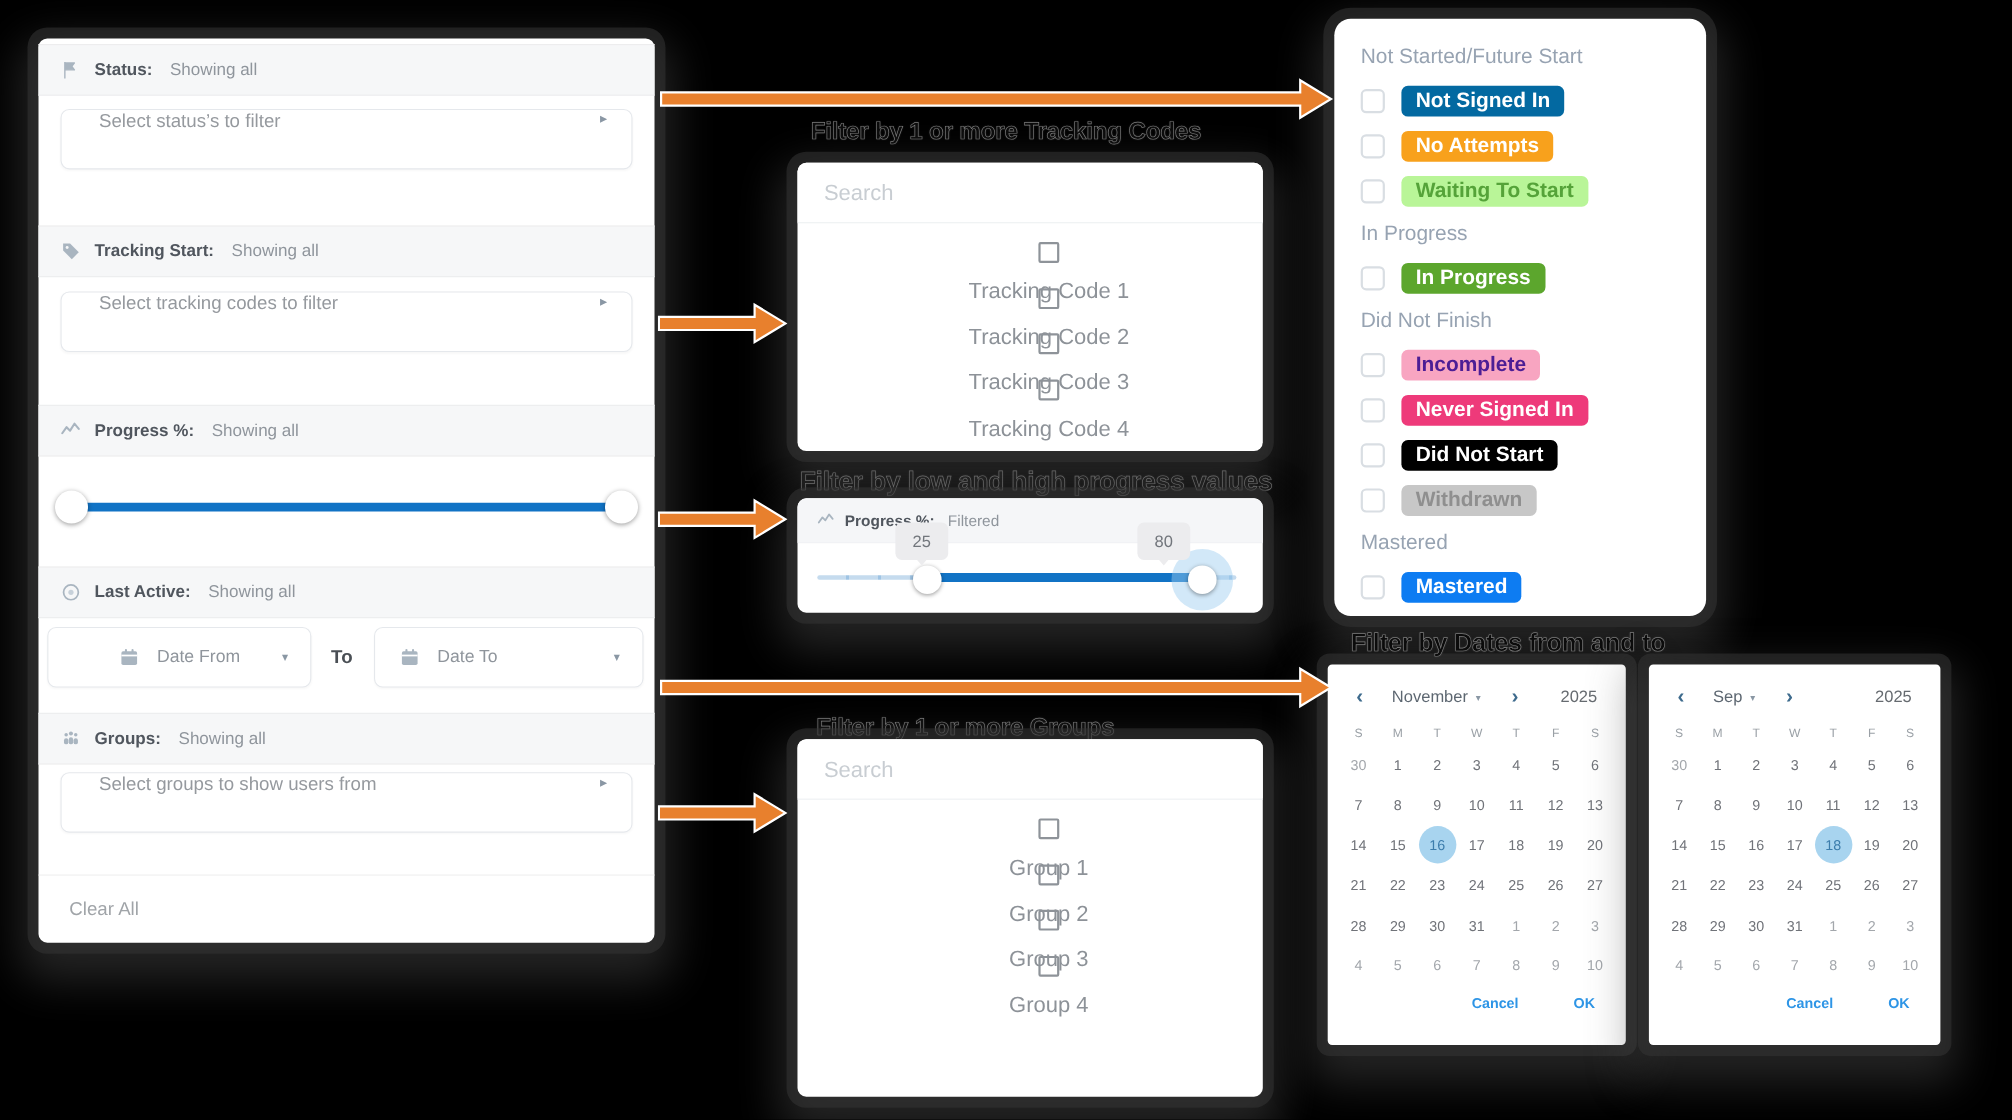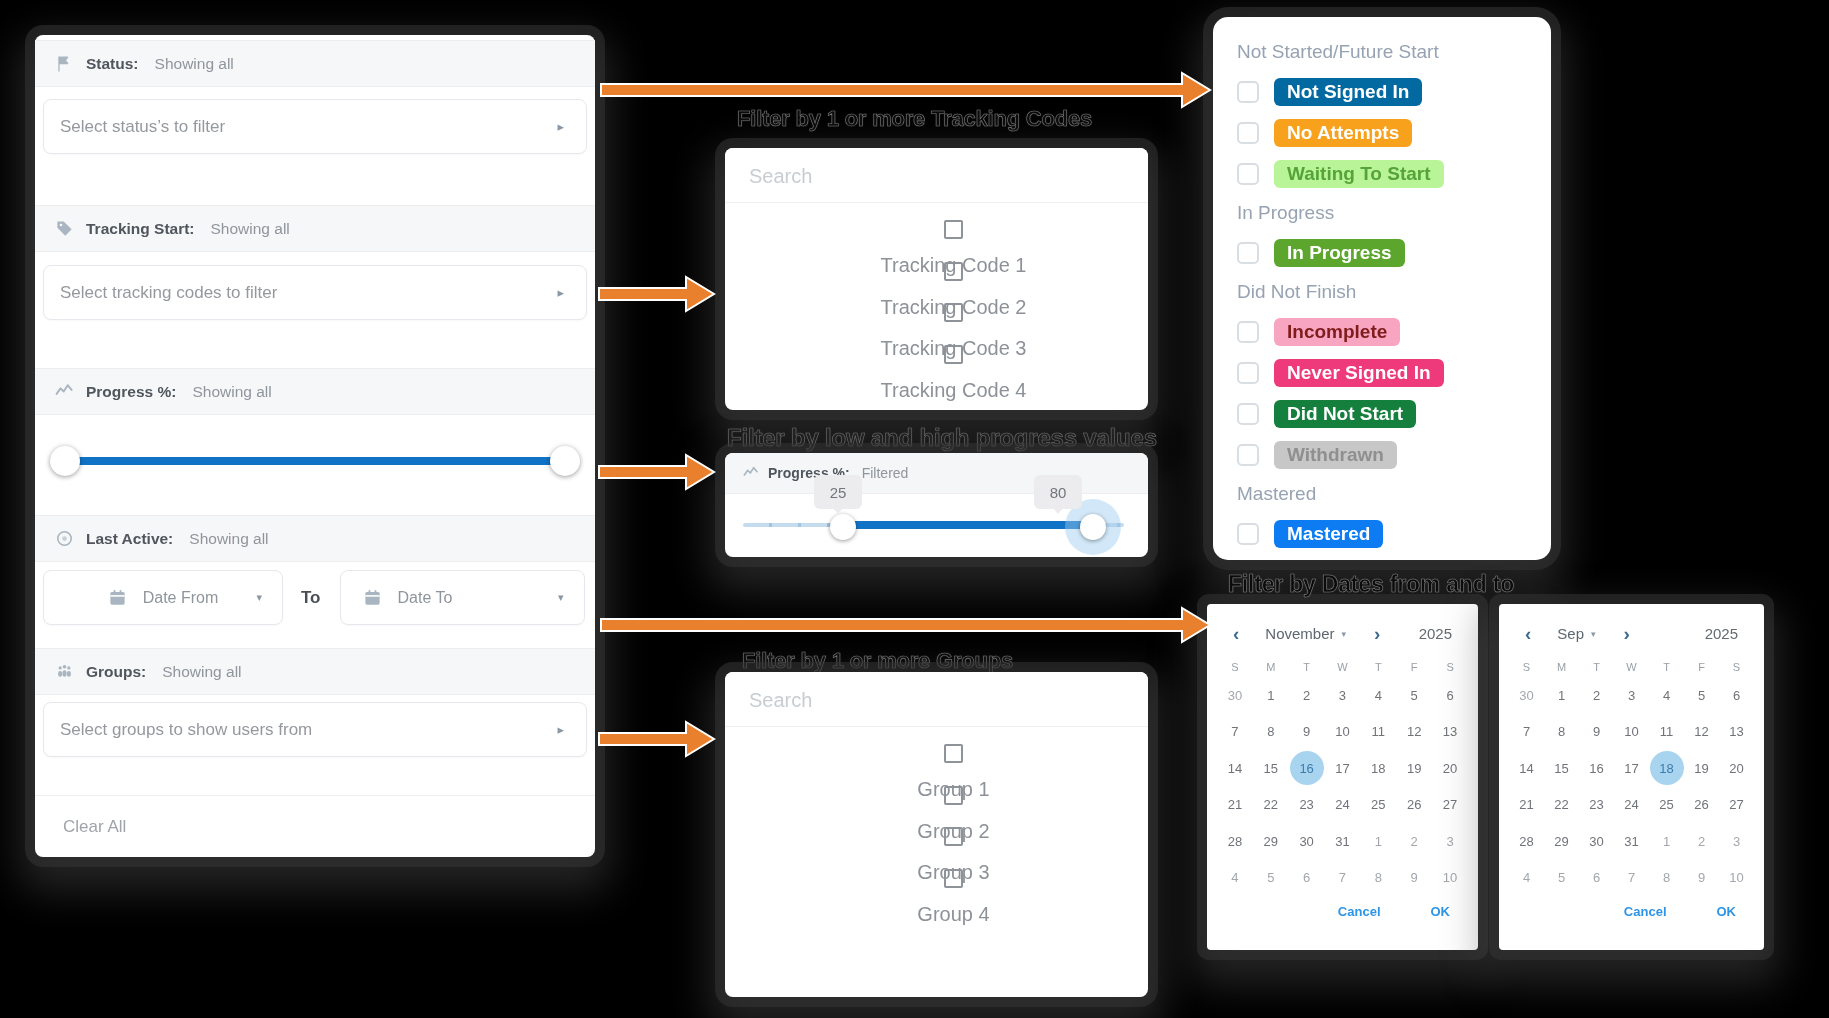--- a/index.html
+++ b/index.html
@@ -13,22 +13,22 @@
   
   .panel{position:absolute;background:#fff;border-radius:8px;z-index:2;
          box-shadow:0 0 0 10px rgba(52,52,52,.55), 0 18px 40px 16px rgba(80,80,80,.45);}
 
   
   .hdr-row{display:flex;align-items:center;gap:12px;height:47px;background:#f6f7f8;
            border-top:1px solid #ededee;border-bottom:1px solid #ededee;padding:0 20px;box-sizing:border-box;}
   .hdr-row .lbl{font-size:15.5px;font-weight:700;color:#50565e;}
   .hdr-row .val{font-size:15.5px;color:#8f959c;margin-left:4px;}
   .icn{width:19px;height:19px;flex:none;}
-  .selbox{position:relative;height:55px;margin:0 8px;border:1px solid #e5e8ec;border-radius:8px;
-          display:flex;align-items:center;padding:0 16px;box-sizing:border-box;background:#fff;
+  .selbox{position:relative;height:55px;margin:0 20px;border:1px solid #e5e8ec;border-radius:8px;
+          display:flex;padding:0 34px;box-sizing:border-box;background:#fff;
           color:#95999e;font-size:17px;box-shadow:0 1px 2px rgba(0,0,0,.03);}
   .selbox .chev{position:absolute;right:22px;color:#8a97a4;font-size:13px;}
   .slider-zone{position:relative;height:100px;}
   .slider-track-main{position:absolute;left:28px;right:28px;top:42px;height:8px;background:#1173c5;border-radius:4px;}
   .handle{position:absolute;width:30px;height:30px;border-radius:50%;background:#fff;
           box-shadow:0 1px 5px rgba(0,0,0,.4);}
   .date-row{display:flex;align-items:center;margin:8px 8px 0;height:55px;}
   .datebox{position:relative;height:55px;border:1px solid #e5e8ec;border-radius:8px;background:#fff;
            display:flex;align-items:center;gap:16px;padding:0 22px;box-sizing:border-box;
            color:#8f959c;font-size:16px;box-shadow:0 1px 2px rgba(0,0,0,.03);}
@@ -293,29 +293,29 @@
           <span class="pill" style="background: rgb(185, 245, 152); color: rgb(85, 163, 57);">Waiting To Start</span>
         </div>
         <div class="sg-header">In Progress</div>
         <div class="sg-item">
           <span class="sg-cbx"></span>
           <span class="pill" style="background: rgb(92, 166, 45); color: rgb(255, 255, 255);">In Progress</span>
         </div>
         <div class="sg-header">Did Not Finish</div>
         <div class="sg-item">
           <span class="sg-cbx"></span>
-          <span class="pill" style="background: rgb(248, 165, 193); color: #7f1d1d;">Incomplete</span>
+          <span class="pill" style="background: rgb(248, 165, 193); color: #4c1d95;">Incomplete</span>
         </div>
         <div class="sg-item">
           <span class="sg-cbx"></span>
           <span class="pill" style="background: rgb(238, 58, 122); color: rgb(255, 255, 255);">Never Signed In</span>
         </div>
         <div class="sg-item">
           <span class="sg-cbx"></span>
-          <span class="pill" style="background: #15803d; color: rgb(255, 255, 255);">Did Not Start</span>
+          <span class="pill" style="background: #000000; color: rgb(255, 255, 255);">Did Not Start</span>
         </div>
         <div class="sg-item">
           <span class="sg-cbx"></span>
           <span class="pill" style="background: rgb(199, 199, 199); color: rgb(143, 143, 143);">Withdrawn</span>
         </div>
         <div class="sg-header">Mastered</div>
         <div class="sg-item">
           <span class="sg-cbx"></span>
           <span class="pill" style="background: rgb(13, 124, 242); color: rgb(255, 255, 255);">Mastered</span>
         </div>

